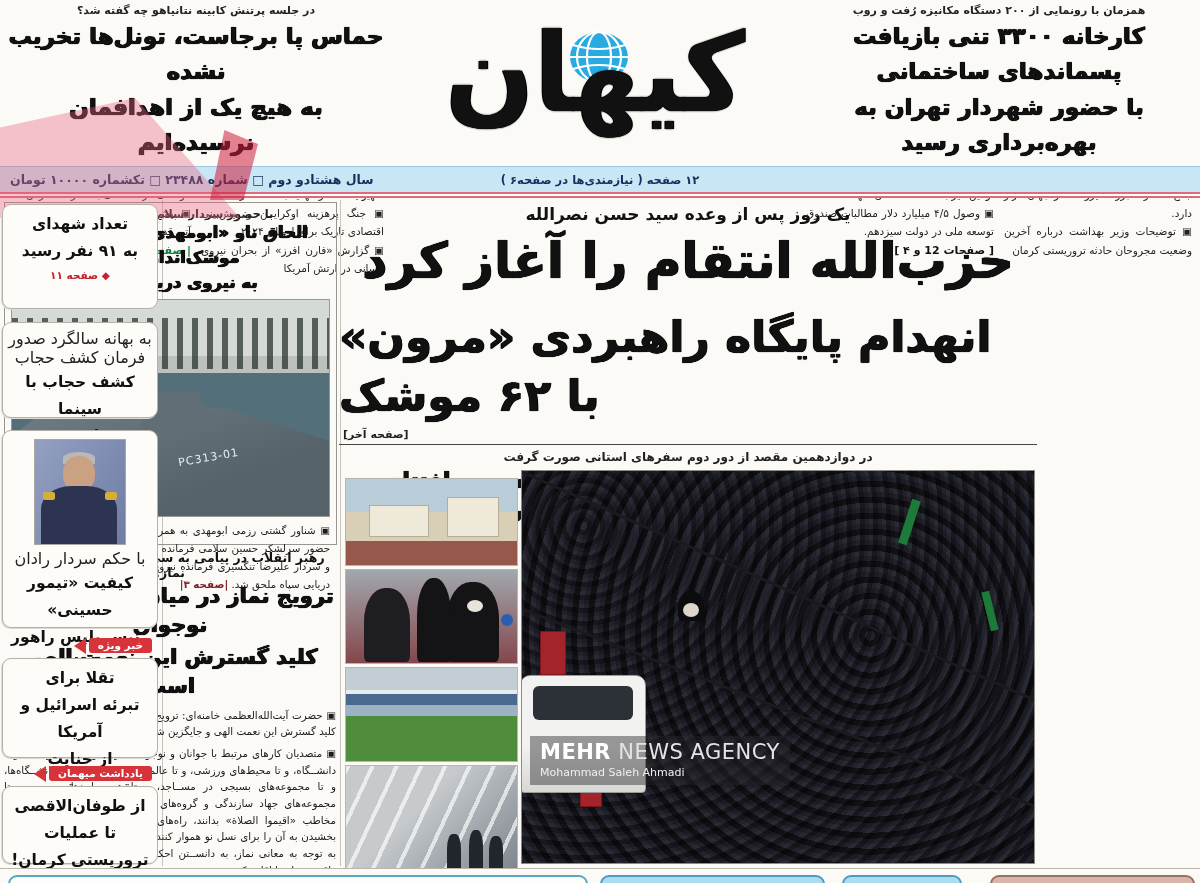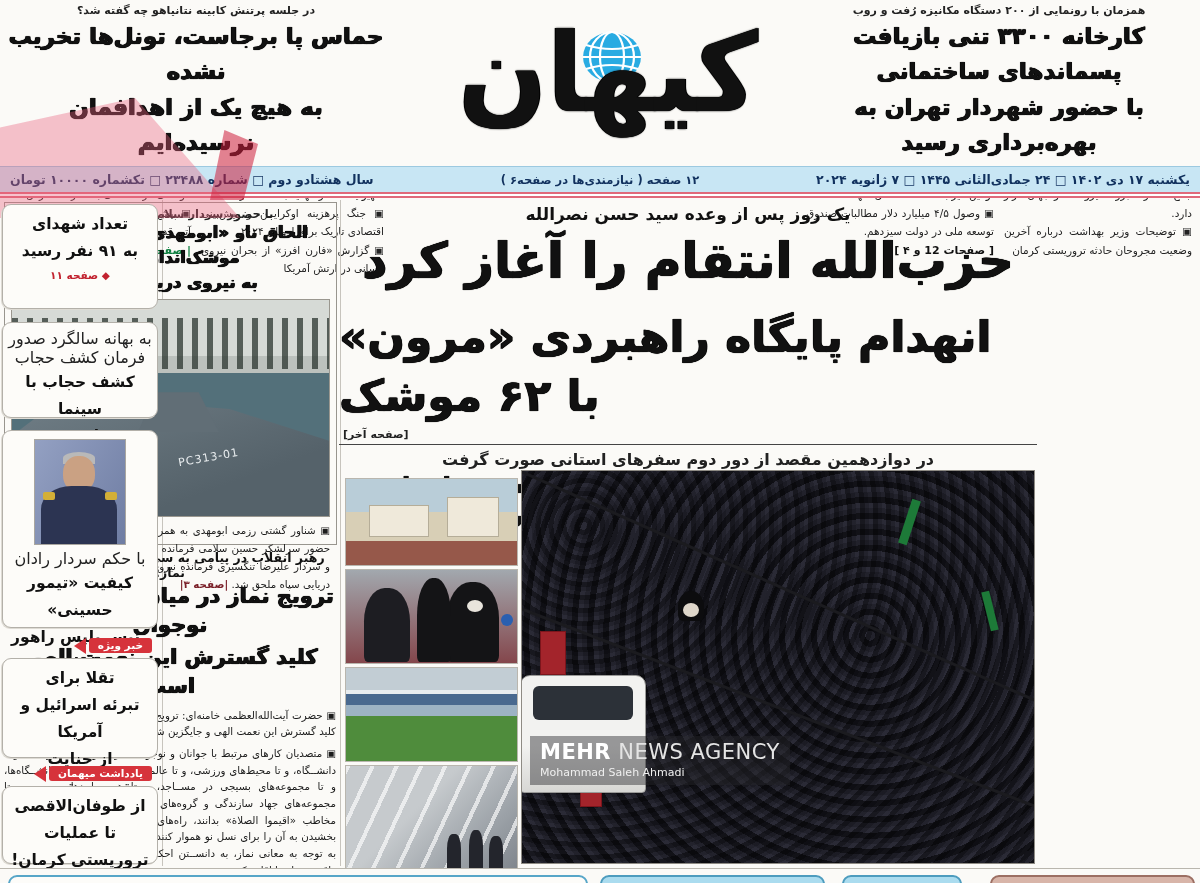--- a/index.html
+++ b/index.html
@@ -2,21 +2,21 @@
 <html dir="rtl" lang="fa"><head>
 <meta charset="utf-8">
 <style>
   html,body{margin:0;padding:0;background:#e9e9e6;}
   *{box-sizing:border-box;font-family:"DejaVu Sans",sans-serif;}
   #page{position:relative;width:1200px;height:883px;background:#fbfaf7;overflow:hidden;margin:0 auto;direction:rtl;color:#111;}
   .heavy{text-shadow:0 0 1px #000,.6px 0 0 #000,-.6px 0 0 #000;}
   
   .hdr-right{position:absolute;top:0;right:0;width:402px;height:166px;padding:4px 8px 0;}
   .hdr-left{position:absolute;top:0;left:0;width:392px;height:166px;padding:4px 8px 0;}
-  .hdr-center{position:absolute;top:0;right:389px;width:406px;height:140px;}
+  .hdr-center{position:absolute;top:0;right:402px;width:406px;height:140px;}
   .kicker-sm{font-size:11px;font-weight:bold;text-align:center;color:#222;}
   .hdr-h{font-size:23px;font-weight:bold;text-align:center;line-height:1.5;margin-top:2px;}
   .hdr-bullets{display:flex;gap:10px;margin-top:8px;font-size:10.5px;line-height:1.75;color:#222;}
   .hdr-bullets>div{flex:1;text-align:justify;}
   .ref-bold{font-weight:bold;font-size:11px;color:#111;}
   .ref-green{font-weight:bold;font-size:11px;color:#0e8040;}
   .logo-txt{position:absolute;top:8px;right:0;width:100%;text-align:center;font-size:104px;font-weight:bold;line-height:1.25;letter-spacing:-4px;transform:scaleY(1.05);text-shadow:0 0 2px #000,1px 0 0 #000,-1px 0 0 #000;}
   .globe{position:absolute;top:26px;right:168px;}
   
   .topbar{position:absolute;top:166px;right:0;width:1200px;height:26px;background:#c8e6f4;border-top:1px solid #9cc9e0;display:flex;align-items:center;font-weight:bold;color:#11315e;font-size:12.5px;}
@@ -25,21 +25,21 @@
   .topbar .tb-left{position:absolute;left:10px;}
   .red-rule{position:absolute;top:192px;right:0;width:1200px;height:6px;border-top:2px solid #e0697a;border-bottom:2px solid #e0697a;background:#fff;}
   .v-rule{position:absolute;width:1px;background:#c7c4bd;top:200px;height:666px;}
   .vr-a{right:859px;} .vr-b{left:162px;}
   
   .center-col{position:absolute;top:198px;right:163px;width:698px;}
   .lead-kicker{font-size:17px;font-weight:bold;text-align:center;margin-top:6px;}
   .lead-h1{font-size:50px;font-weight:bold;text-align:center;line-height:1.4;margin-top:2px;}
   .lead-h2{font-size:44px;font-weight:bold;text-align:left;line-height:1.35;margin-top:11px;}
   .lead-refrow{border-bottom:1.5px solid #444;padding:2px 4px 3px;text-align:left;font-size:11px;font-weight:bold;color:#222;}
-  .zj-kicker{font-size:16px;font-weight:bold;text-align:center;margin-top:5px;color:#222;}
+  .zj-kicker{font-size:12px;font-weight:bold;text-align:center;margin-top:5px;color:#222;}
   .zj-h{font-size:22px;font-weight:bold;text-align:center;line-height:1.35;margin-top:2px;}
   .zj-ref{font-size:10.5px;font-weight:bold;color:#222;padding-right:4px;}
   
   .photo-strip{position:absolute;top:478px;right:682px;width:173px;}
   .sp{width:173px;border:1px solid #b9b6ae;margin-bottom:3px;position:relative;overflow:hidden;}
   .sp1{height:88px;background:linear-gradient(#b9cdd8 0 38%,#d8cfb6 38% 72%,#96584a 72% 100%);}
   .sp1 .bldg{position:absolute;background:#efe9da;border:1px solid #b5ad98;}
   .sp1 .b1{right:18px;top:18px;width:52px;height:40px;}
   .sp1 .b2{right:88px;top:26px;width:60px;height:32px;}
   .sp2{height:95px;background:linear-gradient(#a2a8ae,#781f24 140%);}
@@ -171,21 +171,20 @@
       </div>
       <div>
         <div>▣ بازدید کیم جونگ اون از تأسیسات موشکی کره شمالی به همراه دخترش.</div>
         <div>▣ پیش‌بینــی «دیلی میل» از محــل جنگ آتی قدرت‌های بزرگ.</div>
         <div class="ref-green">| صفحه آخر |</div>
       </div>
     </div>
   </section>
 
   <div class="topbar">
-    <span class="tb-right">یکشنبه ۱۷ دی ۱۴۰۲ □ ۲۴ جمادی‌الثانی ۱۴۴۵ □ ۷ ژانویه ۲۰۲۴</span>
     <span class="tb-center">۱۲ صفحه ( نیازمندی‌ها در صفحه۶ )</span>
     <span class="tb-left">سال هشتادو دوم □ شماره ۲۳۴۸۸ □ تکشماره ۱۰۰۰۰ تومان</span>
   </div>
   <div class="red-rule"></div>
   <div class="v-rule vr-a"></div>
   <div class="v-rule vr-b"></div>
 
   <main class="center-col">
     <div class="lead-kicker">یک روز پس از وعده سید حسن نصرالله</div>
     <div class="lead-h1 heavy">حزب‌الله انتقام را آغاز کرد</div>

